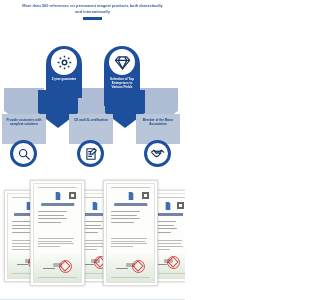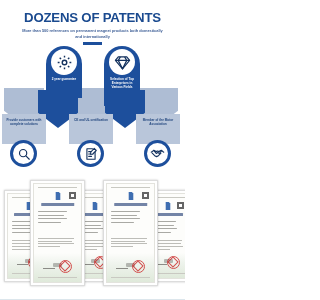--- a/index.html
+++ b/index.html
@@ -132,21 +132,20 @@
   .bottomrule {
     position:absolute; bottom:0; left:0; width:185px; height:1px; background:#dce6ec;
   }
 </style>
 </head>
 <body>
 
 <div id="root">
 
   <div class="header">
-    <div class="title">DOZENS OF PATENTS</div>
     <div class="subtitle">More than 500 references on permanent magnet products both domestically and internationally</div>
     <div class="divider"></div>
   </div>
 
   <div class="badges">
 
     <div class="chev back" style="left:4px;  top:42px;"></div>
     <div class="chev back" style="left:71px; top:42px;"></div>
     <div class="chev back" style="left:138px;top:42px;"></div>
 

